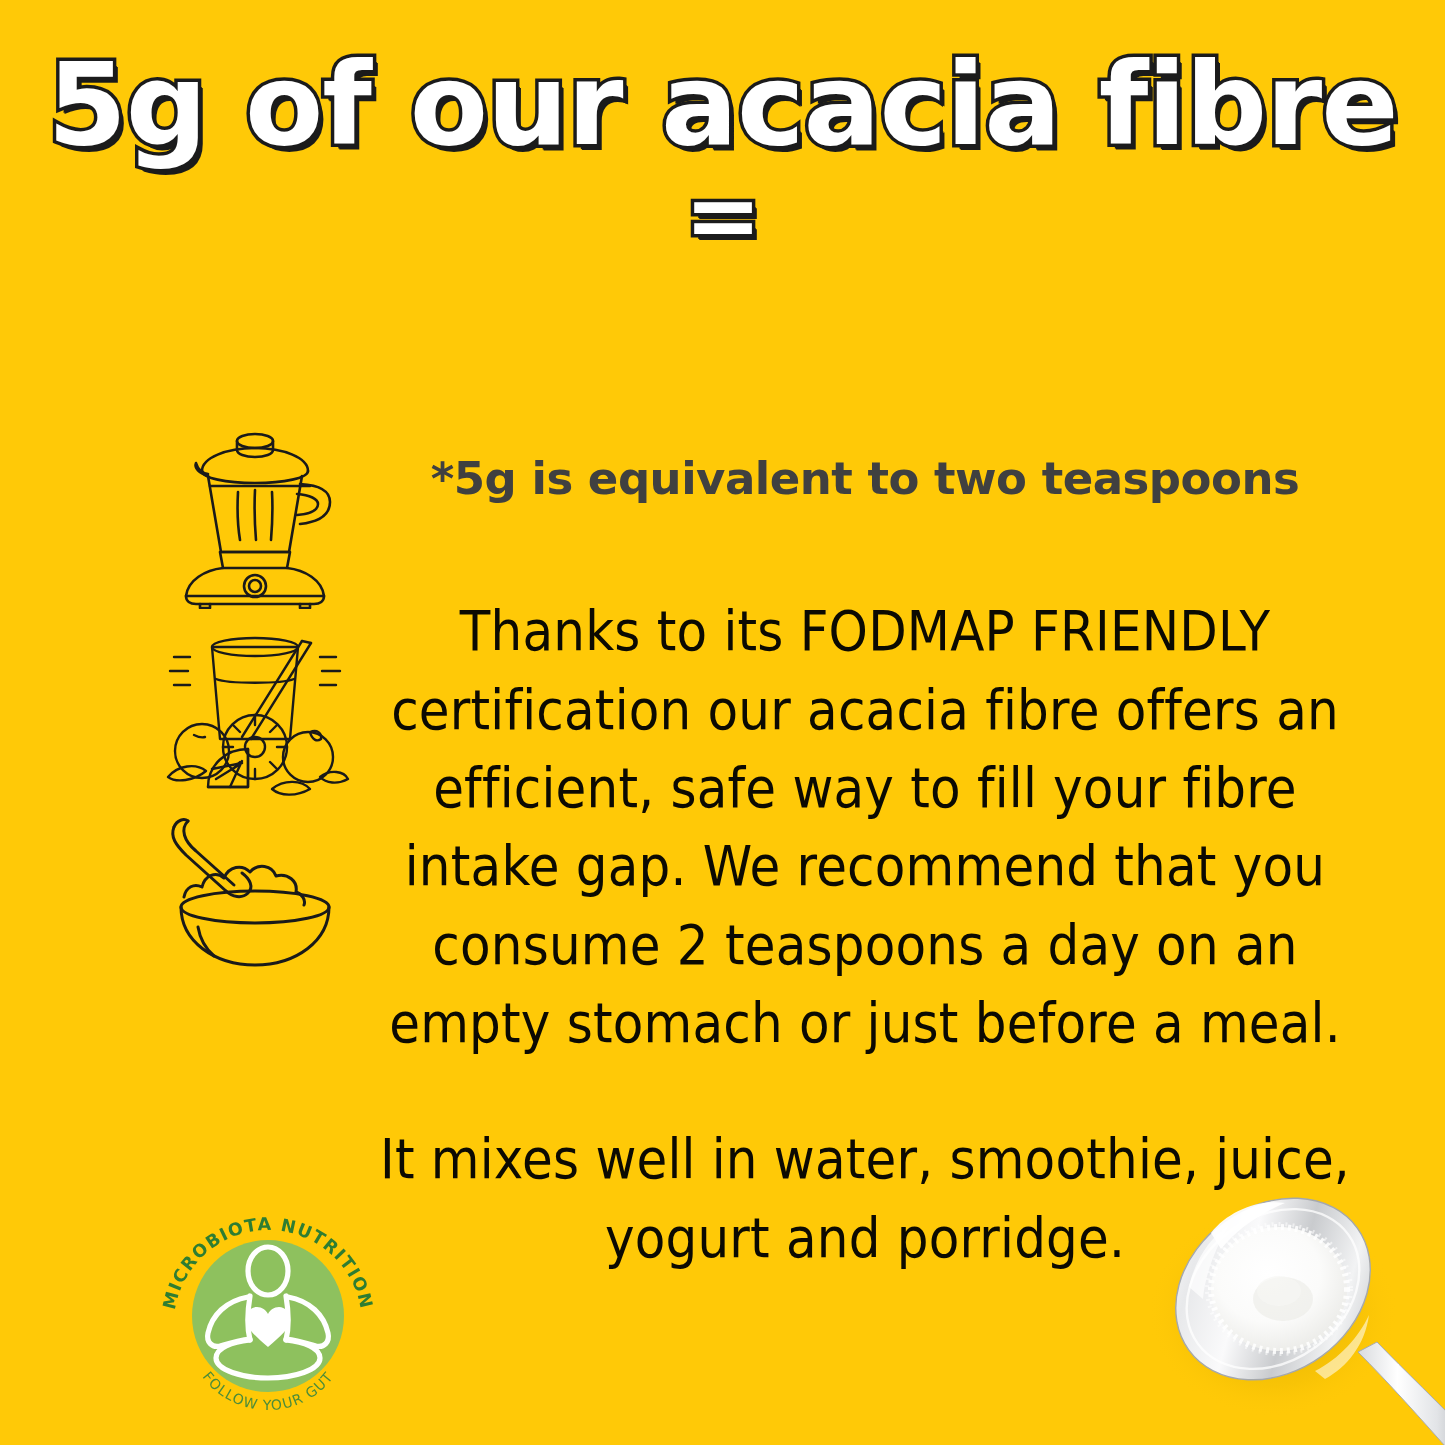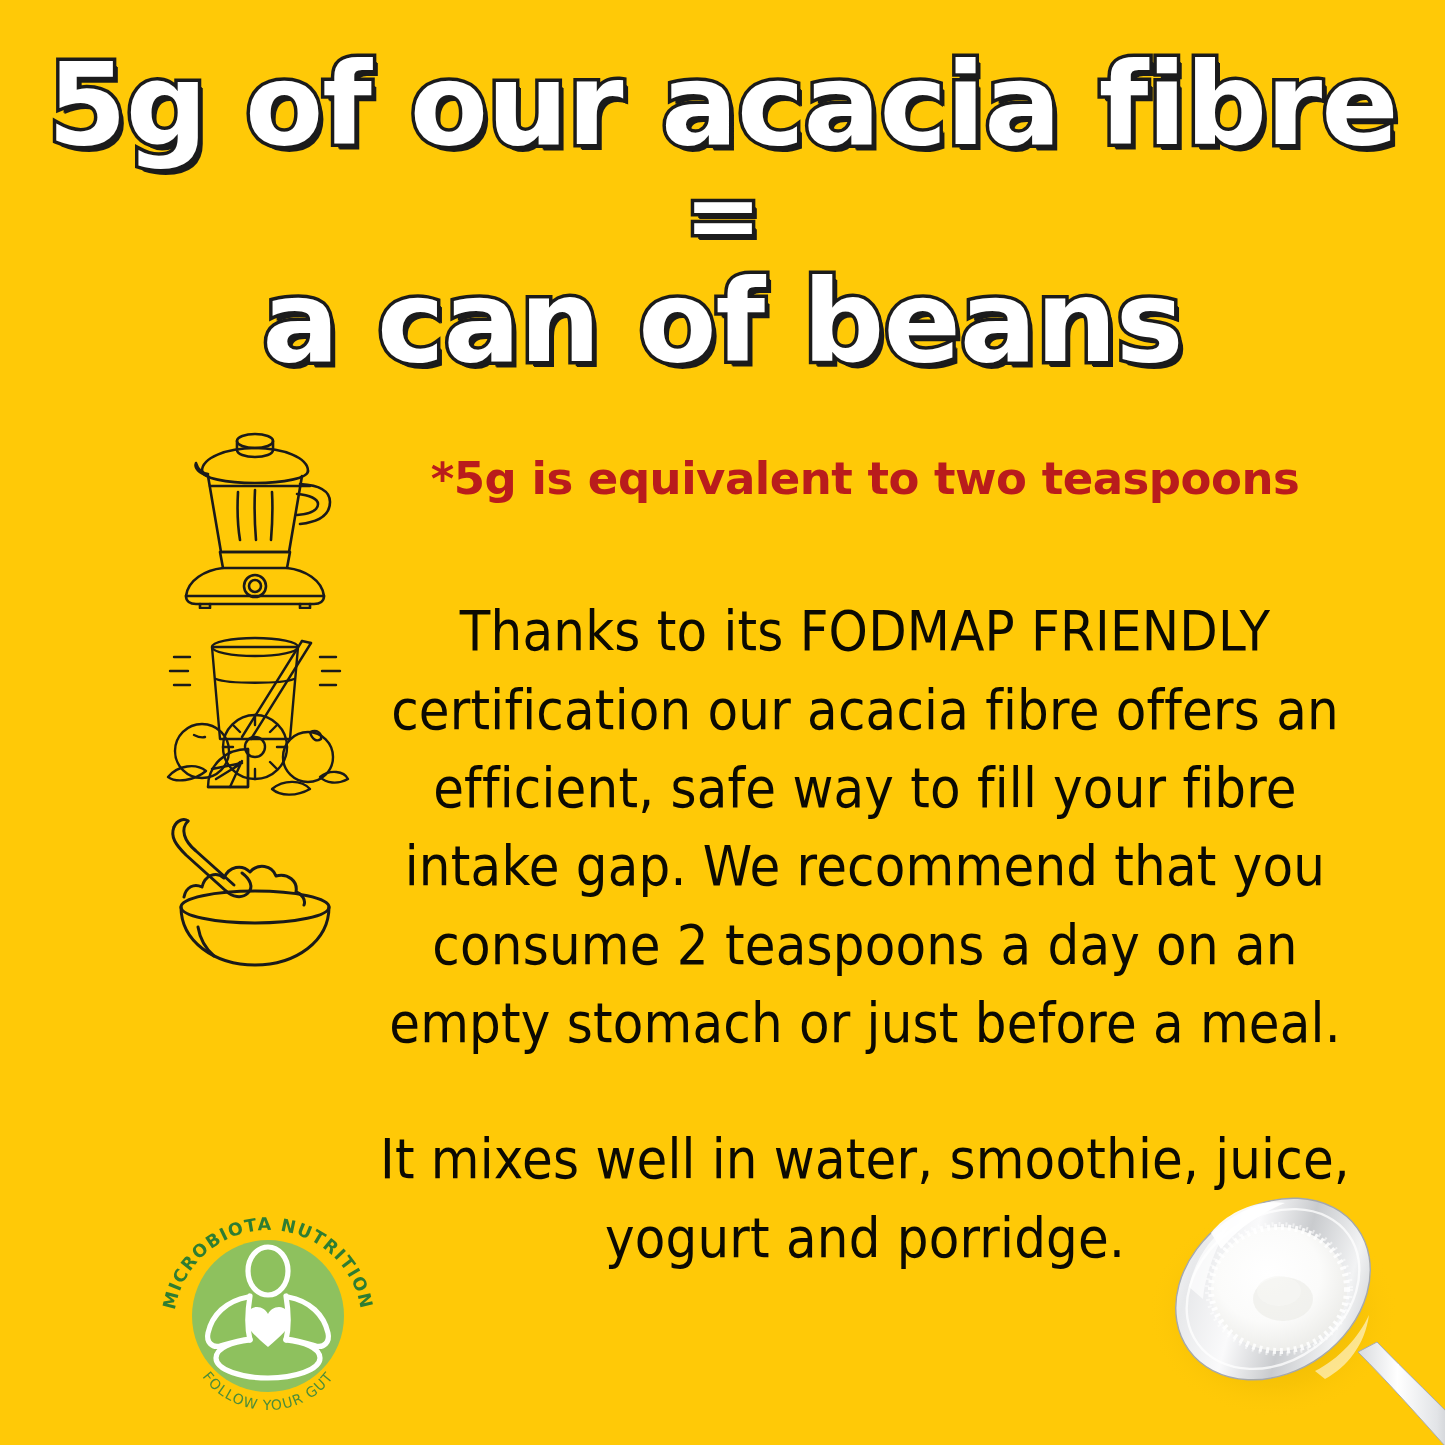--- a/index.html
+++ b/index.html
@@ -69,21 +69,21 @@
     position: absolute;
     left: 360px;
     top: 440px;
     width: 1010px;
     text-align: center;
   }
   .subtitle {
     font-family: "DejaVu Sans", sans-serif;
     font-weight: 700;
     font-size: 45px;
-    color: #b91c1c;
+    color: #404040;
     letter-spacing: -0.5px;
     line-height: 1.1;
     margin: 0 0 0 0;
     padding-top: 14px;
   }
   .body-para {
     font-family: "DejaVu Sans", sans-serif;
     font-weight: 400;
     font-size: 50px;
     color: #0C0A02;
@@ -118,21 +118,20 @@
   .spoon svg { display: block; }
 </style>
 </head>
 <body>
 
 <div id="poster">
 
   <div class="headline-block">
     <div class="headline-line l1">5g of our acacia fibre</div>
     <div class="headline-line eq">=</div>
-    <div class="headline-line l2">a can of beans</div>
   </div>
 
   <div class="icon-col">
 
     <div class="icon-slot">
       <svg viewBox="0 0 210 185" width="210" height="185" fill="none" stroke="#1A1A1A" stroke-width="2.6" stroke-linecap="round" stroke-linejoin="round">
 
         <ellipse cx="105" cy="17" rx="18" ry="7"></ellipse>
         <path d="M87 17v9c0 4 8 7 18 7s18-3 18-7v-9"></path>
 

